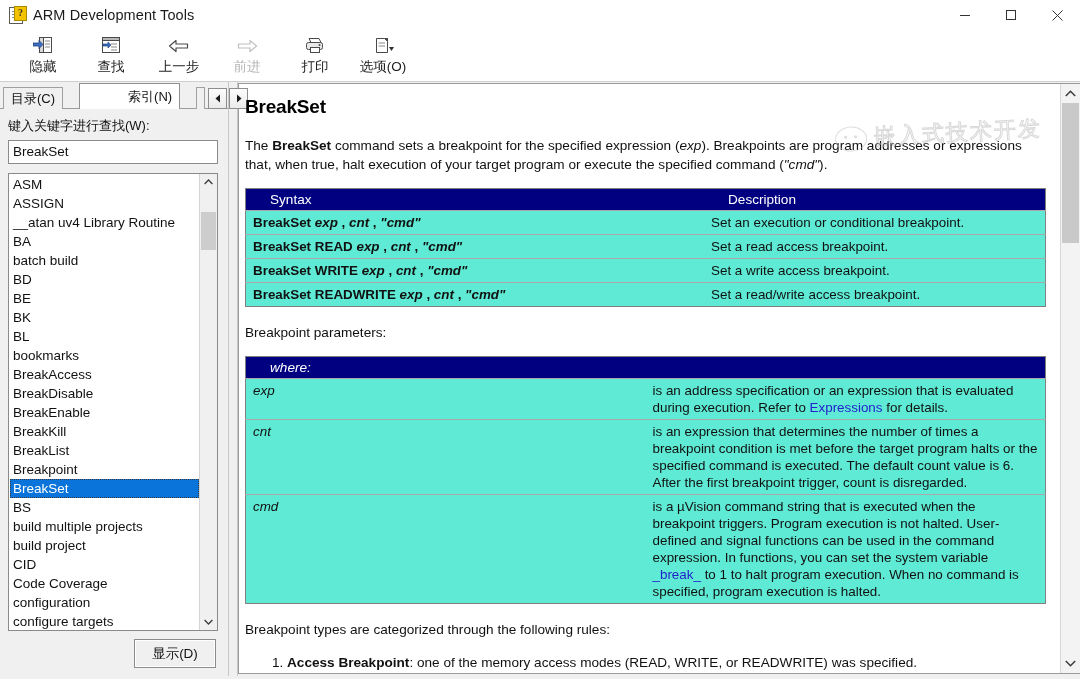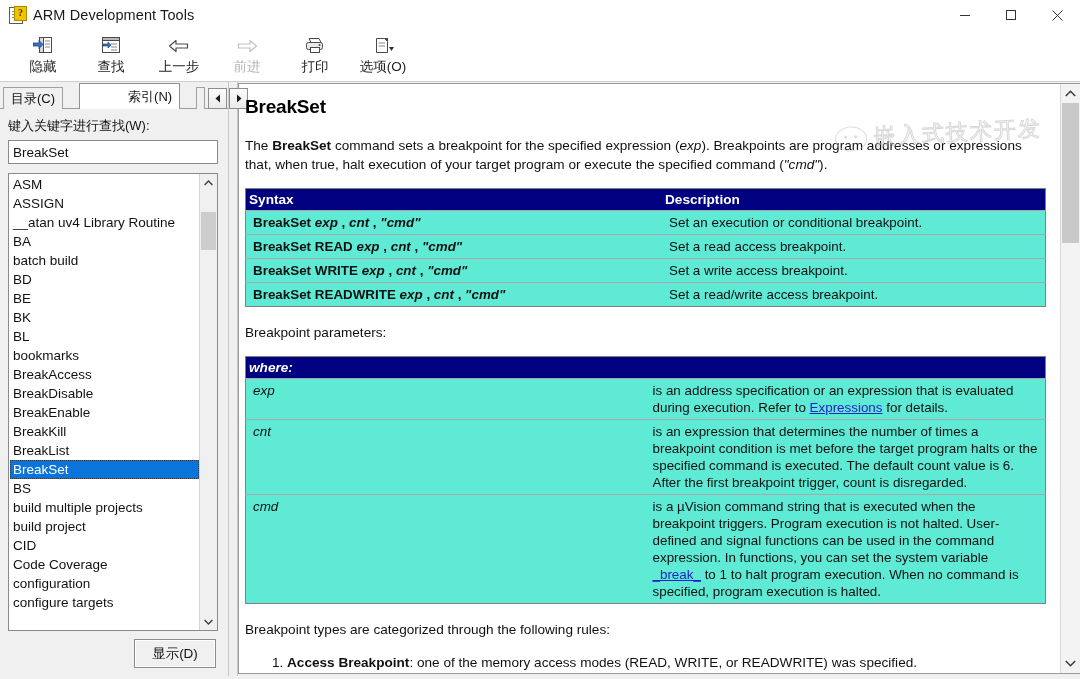--- a/index.html
+++ b/index.html
@@ -356,22 +356,22 @@
     width: 100%;
     margin: 4px 0 16px 0;
     border: 1px solid #808080;
     table-layout: fixed;
   }
   table.doc-table th {
     background: #000080;
     color: #ffffff;
     text-align: left;
     font-size: 13.6px;
-    font-weight: bold;
-    padding: 3px 3px;
+    font-weight: normal;
+    padding: 3px 24px;
     border: none;
   }
   table.doc-table td {
     background: #5eead4;
     font-size: 13.4px;
     padding: 3px 7px;
     border-top: 1px solid #a9a9a9;
     vertical-align: top;
     line-height: 17px;
     color: #111;
@@ -379,21 +379,20 @@
   table.doc-table td.syn { font-weight: bold; }
   table.doc-table td i { font-style: italic; }
   table.doc-table th.where-hdr { font-style: italic; }
   td.param-key {
     width: 58px;
     font-style: italic;
     font-weight: normal;
   }
   .doc-link {
     color: #2222cc;
-    text-decoration: underline;
   }
   ol.rules {
     margin: 10px 0 0 0;
     padding-left: 42px;
   }
   ol.rules li {
     font-size: 13.6px;
     line-height: 19px;
     margin-bottom: 14px;
     color: #111;
@@ -615,20 +614,21 @@
               <div class="list-item">BD</div>
               <div class="list-item">BE</div>
               <div class="list-item">BK</div>
               <div class="list-item">BL</div>
               <div class="list-item">bookmarks</div>
               <div class="list-item">BreakAccess</div>
               <div class="list-item">BreakDisable</div>
               <div class="list-item">BreakEnable</div>
               <div class="list-item">BreakKill</div>
               <div class="list-item">BreakList</div>
+              <div class="list-item">Breakpoint</div>
               <div class="list-item selected">BreakSet</div>
               <div class="list-item">BS</div>
               <div class="list-item">build multiple projects</div>
               <div class="list-item">build project</div>
               <div class="list-item">CID</div>
               <div class="list-item">Code Coverage</div>
               <div class="list-item">configuration</div>
               <div class="list-item">configure targets</div>
             </div>
           <div class="list-scroll">

